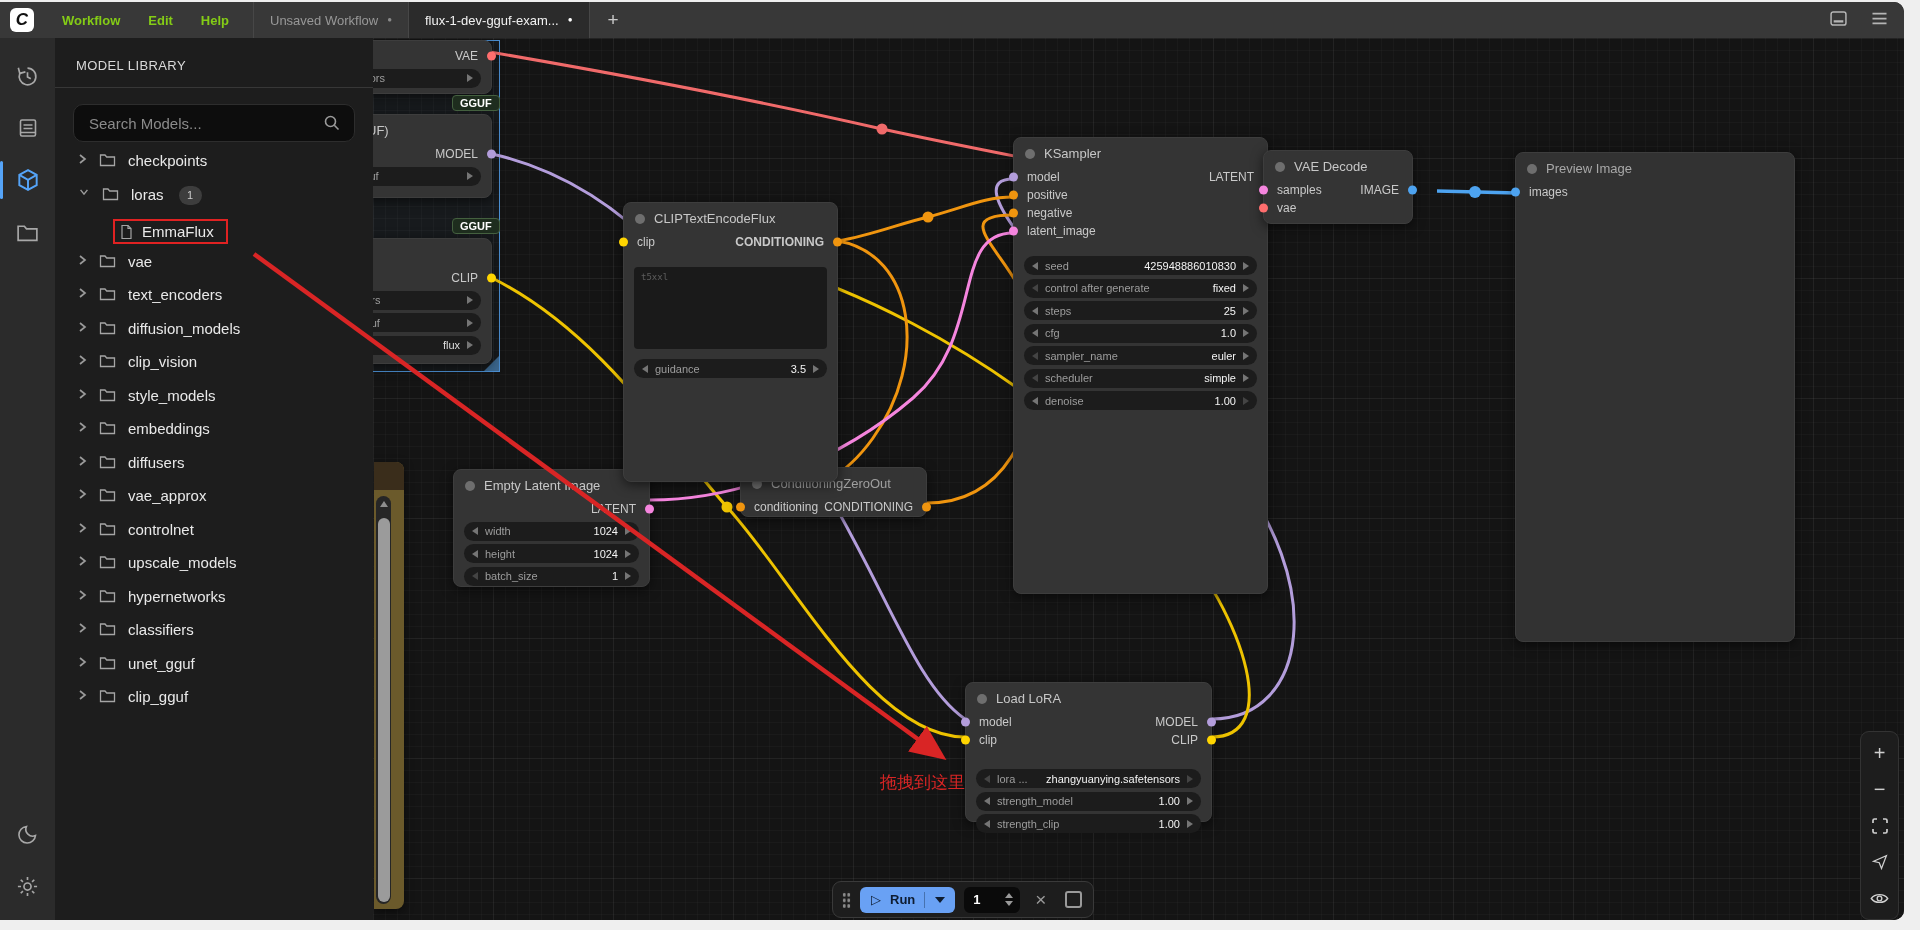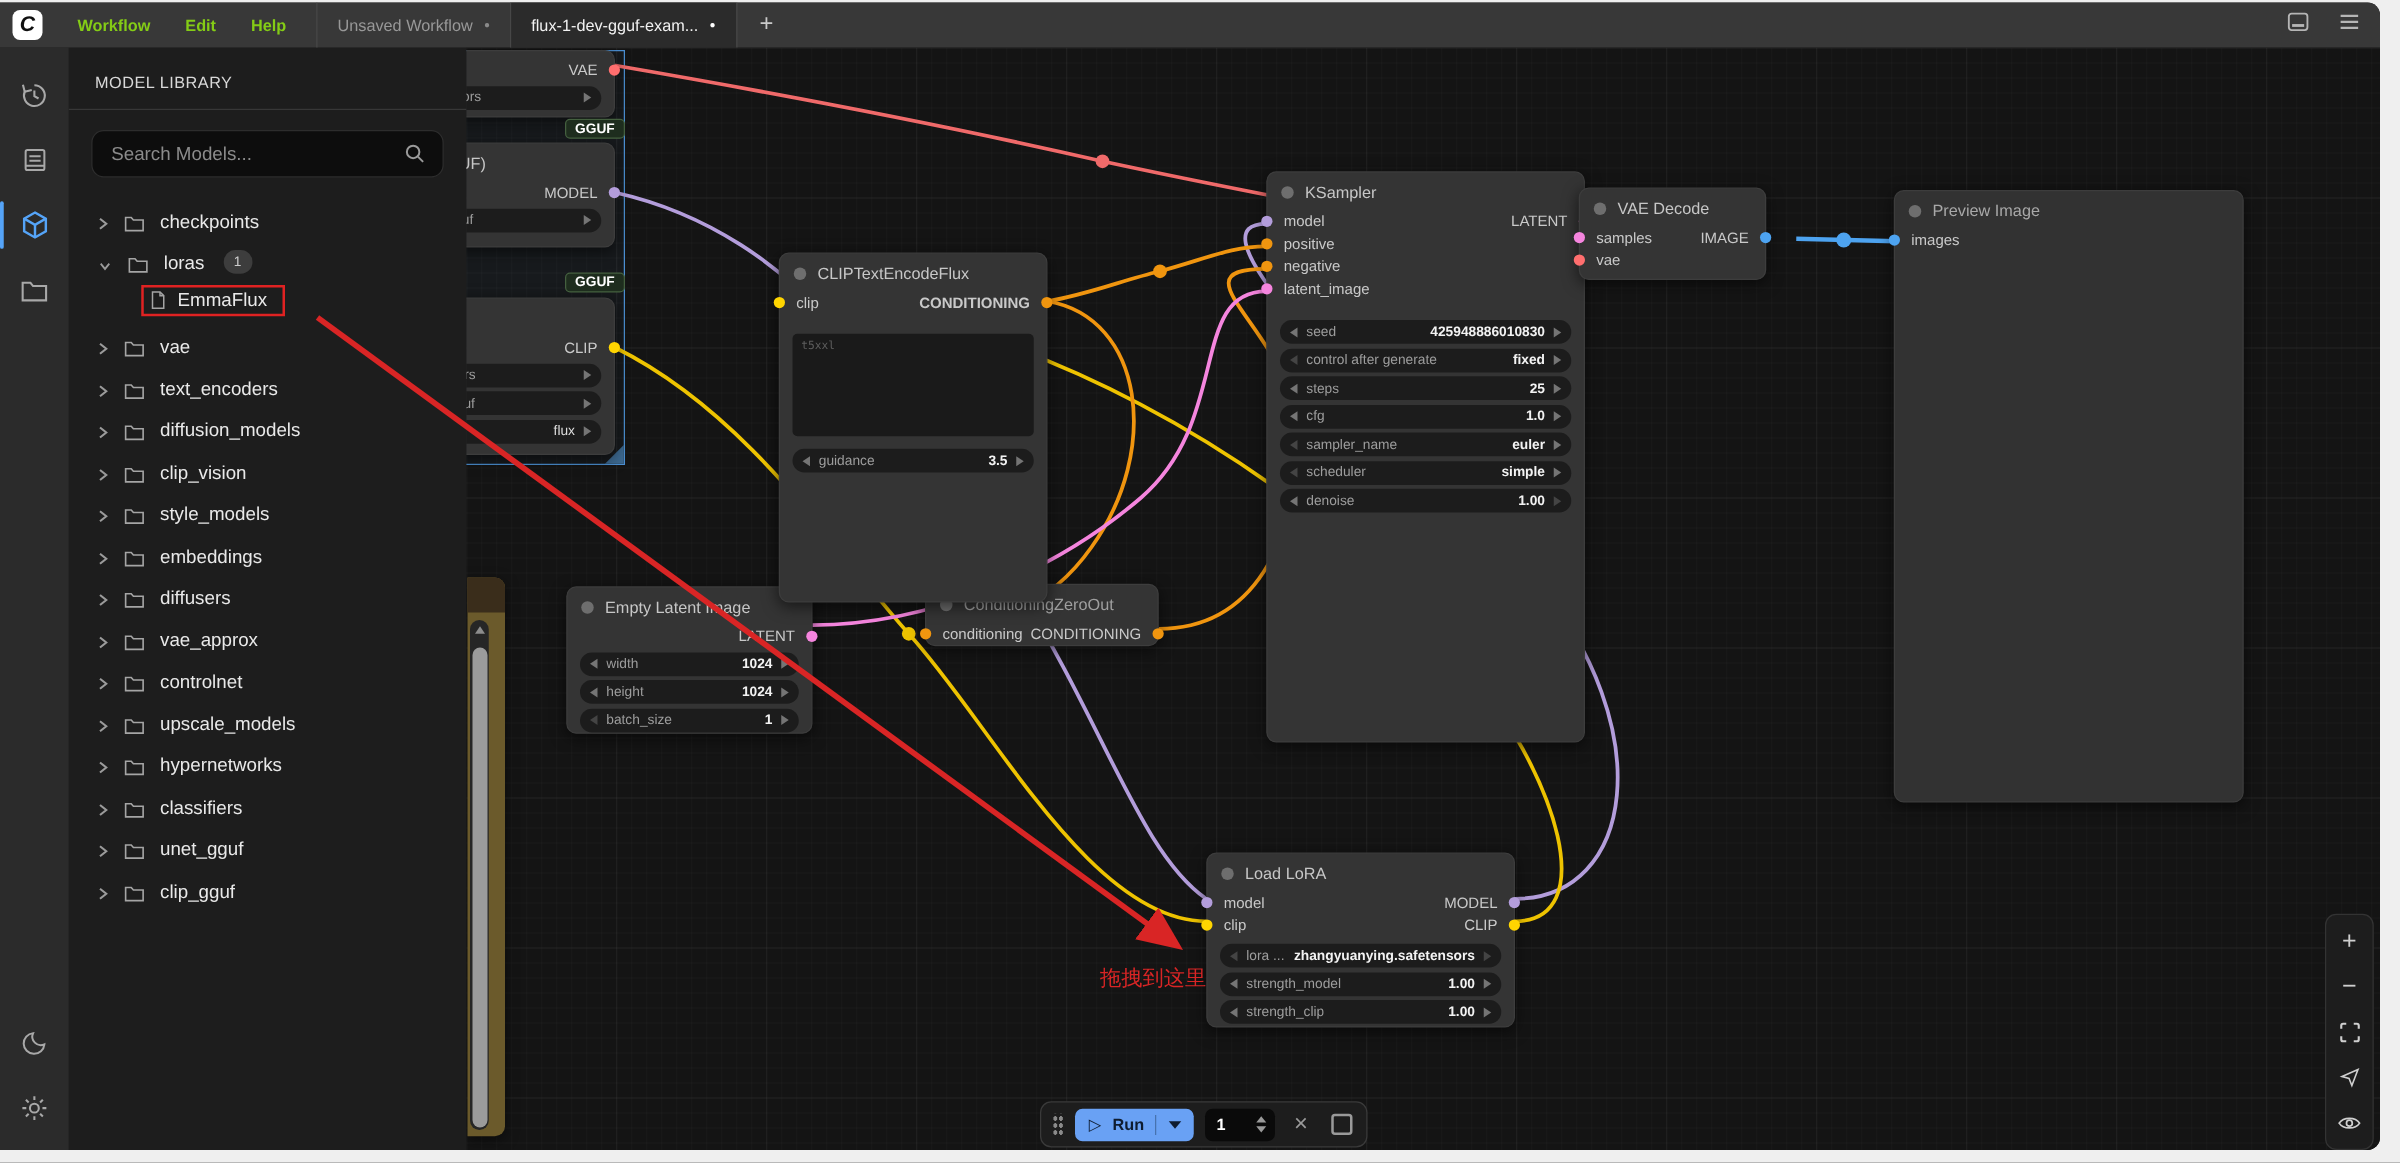--- a/index.html
+++ b/index.html
@@ -28,21 +28,21 @@
   .ib-bottom{margin-top:auto;}
   
   .libpanel{flex:0 0 318px;width:318px;background:#1d1d1d;position:relative;z-index:20;}
   .lib-title{color:#d9d9d9;font-size:13px;letter-spacing:.4px;padding:20px 21px 14px;}
   .lib-div{height:1px;background:#373737;}
   .searchbox{margin:16px 18px 0;height:38px;background:#0d0d0d;border:1px solid #2d2d2d;border-radius:10px;
     display:flex;align-items:center;padding:0 13px;box-sizing:border-box;}
   .searchbox input{flex:1;background:none;border:0;outline:0;color:#ddd;font-size:15px;font-family:"Liberation Sans",sans-serif;}
   .searchbox input::placeholder{color:#8b8b8b;}
   .tree{padding-top:10px;}
-  .trow{height:33.5px;display:flex;align-items:flex-end;padding-left:23px;color:#e9e9e9;font-size:15px;gap:12px;}
+  .trow{height:33.5px;display:flex;align-items:flex-start;padding-left:23px;color:#e9e9e9;font-size:15px;gap:12px;}
   .trow .lbl{white-space:nowrap;}
   .badge{min-width:19px;height:19px;border-radius:10px;background:#3d3d3d;color:#cdcdcd;font-size:11px;
     display:flex;align-items:center;justify-content:center;margin-left:3px;padding:0 2px;}
   .trow.child{padding-left:58px;}
   .redbox{display:flex;align-items:center;gap:9px;border:2px solid #e02222;padding:2px 12px 2px 5px;}
   .chev{flex:0 0 9px;display:flex;}
   
   .canvas{flex:1;position:relative;overflow:hidden;background:#141414;}
   .grid{position:absolute;inset:0;
     background-image:
@@ -58,21 +58,21 @@
   .ndot{width:10px;height:10px;border-radius:50%;background:#6e6e6e;flex:0 0 10px;}
   .prow{position:relative;height:18px;display:flex;align-items:center;padding:0 13px;justify-content:space-between;}
   .plab{font-size:12px;color:#c9c9c9;white-space:nowrap;}
   .plab.out{margin-left:auto;}
   .pin,.pout{position:absolute;width:9px;height:9px;border-radius:50%;top:50%;transform:translateY(-50%);}
   .pin{left:-5px;}
   .pout{right:-5px;}
   .widget{position:relative;height:19px;background:#1c1c1c;border-radius:10px;margin:3.5px 10px;
     display:flex;align-items:center;justify-content:space-between;padding:0 21px;font-size:11px;white-space:nowrap;}
   .wl{color:#9d9d9d;overflow:hidden;}
-  .wv{color:#f3f3f3;font-weight:700;}
+  .wv{color:#f3f3f3;font-weight:400;}
   .wa{position:absolute;top:50%;transform:translateY(-50%);width:0;height:0;border-top:4px solid transparent;border-bottom:4px solid transparent;}
   .wa.l{left:8px;border-right:6px solid #757575;}
   .wa.r{right:8px;border-left:6px solid #757575;}
   .wa.dim{opacity:.45;}
   .ta{background:#1a1a1a;border:0;border-radius:4px;margin:4px 10px;display:block;resize:none;
     width:calc(100% - 20px);box-sizing:border-box;font-family:"DejaVu Sans Mono",monospace;font-size:9px;
     color:#cfcfcf;padding:5px 7px;outline:none;}
   .ta::placeholder{color:#5d5d5d;}
   .gbadge{position:absolute;background:#1e2d1e;border:1px solid #44603f;color:#fff;font-weight:700;
     font-size:11px;padding:1px 7px;border-radius:4px;z-index:5;}
@@ -645,21 +645,21 @@
           <span class="plab">model</span>
           <span class="plab out">MODEL</span>
           <span class="pout" style="background:#b39ddb;"></span>
         </div>
         <div class="prow">
           <span class="pin" style="background:#ffd500;"></span>
           <span class="plab">clip</span>
           <span class="plab out">CLIP</span>
           <span class="pout" style="background:#ffd500;"></span>
         </div>
-        <div class="widget" style="margin-top:6px;">
+        <div class="widget" style="margin-top:20px;">
           <span class="wa l dim"></span>
             <span class="wl">lora ...</span>
           <span class="wv">zhangyuanying.safetensors</span>
             <span class="wa r dim"></span>
         </div>
         <div class="widget">
           <span class="wa l"></span>
             <span class="wl">strength_model</span>
           <span class="wv">1.00</span>
             <span class="wa r"></span>

